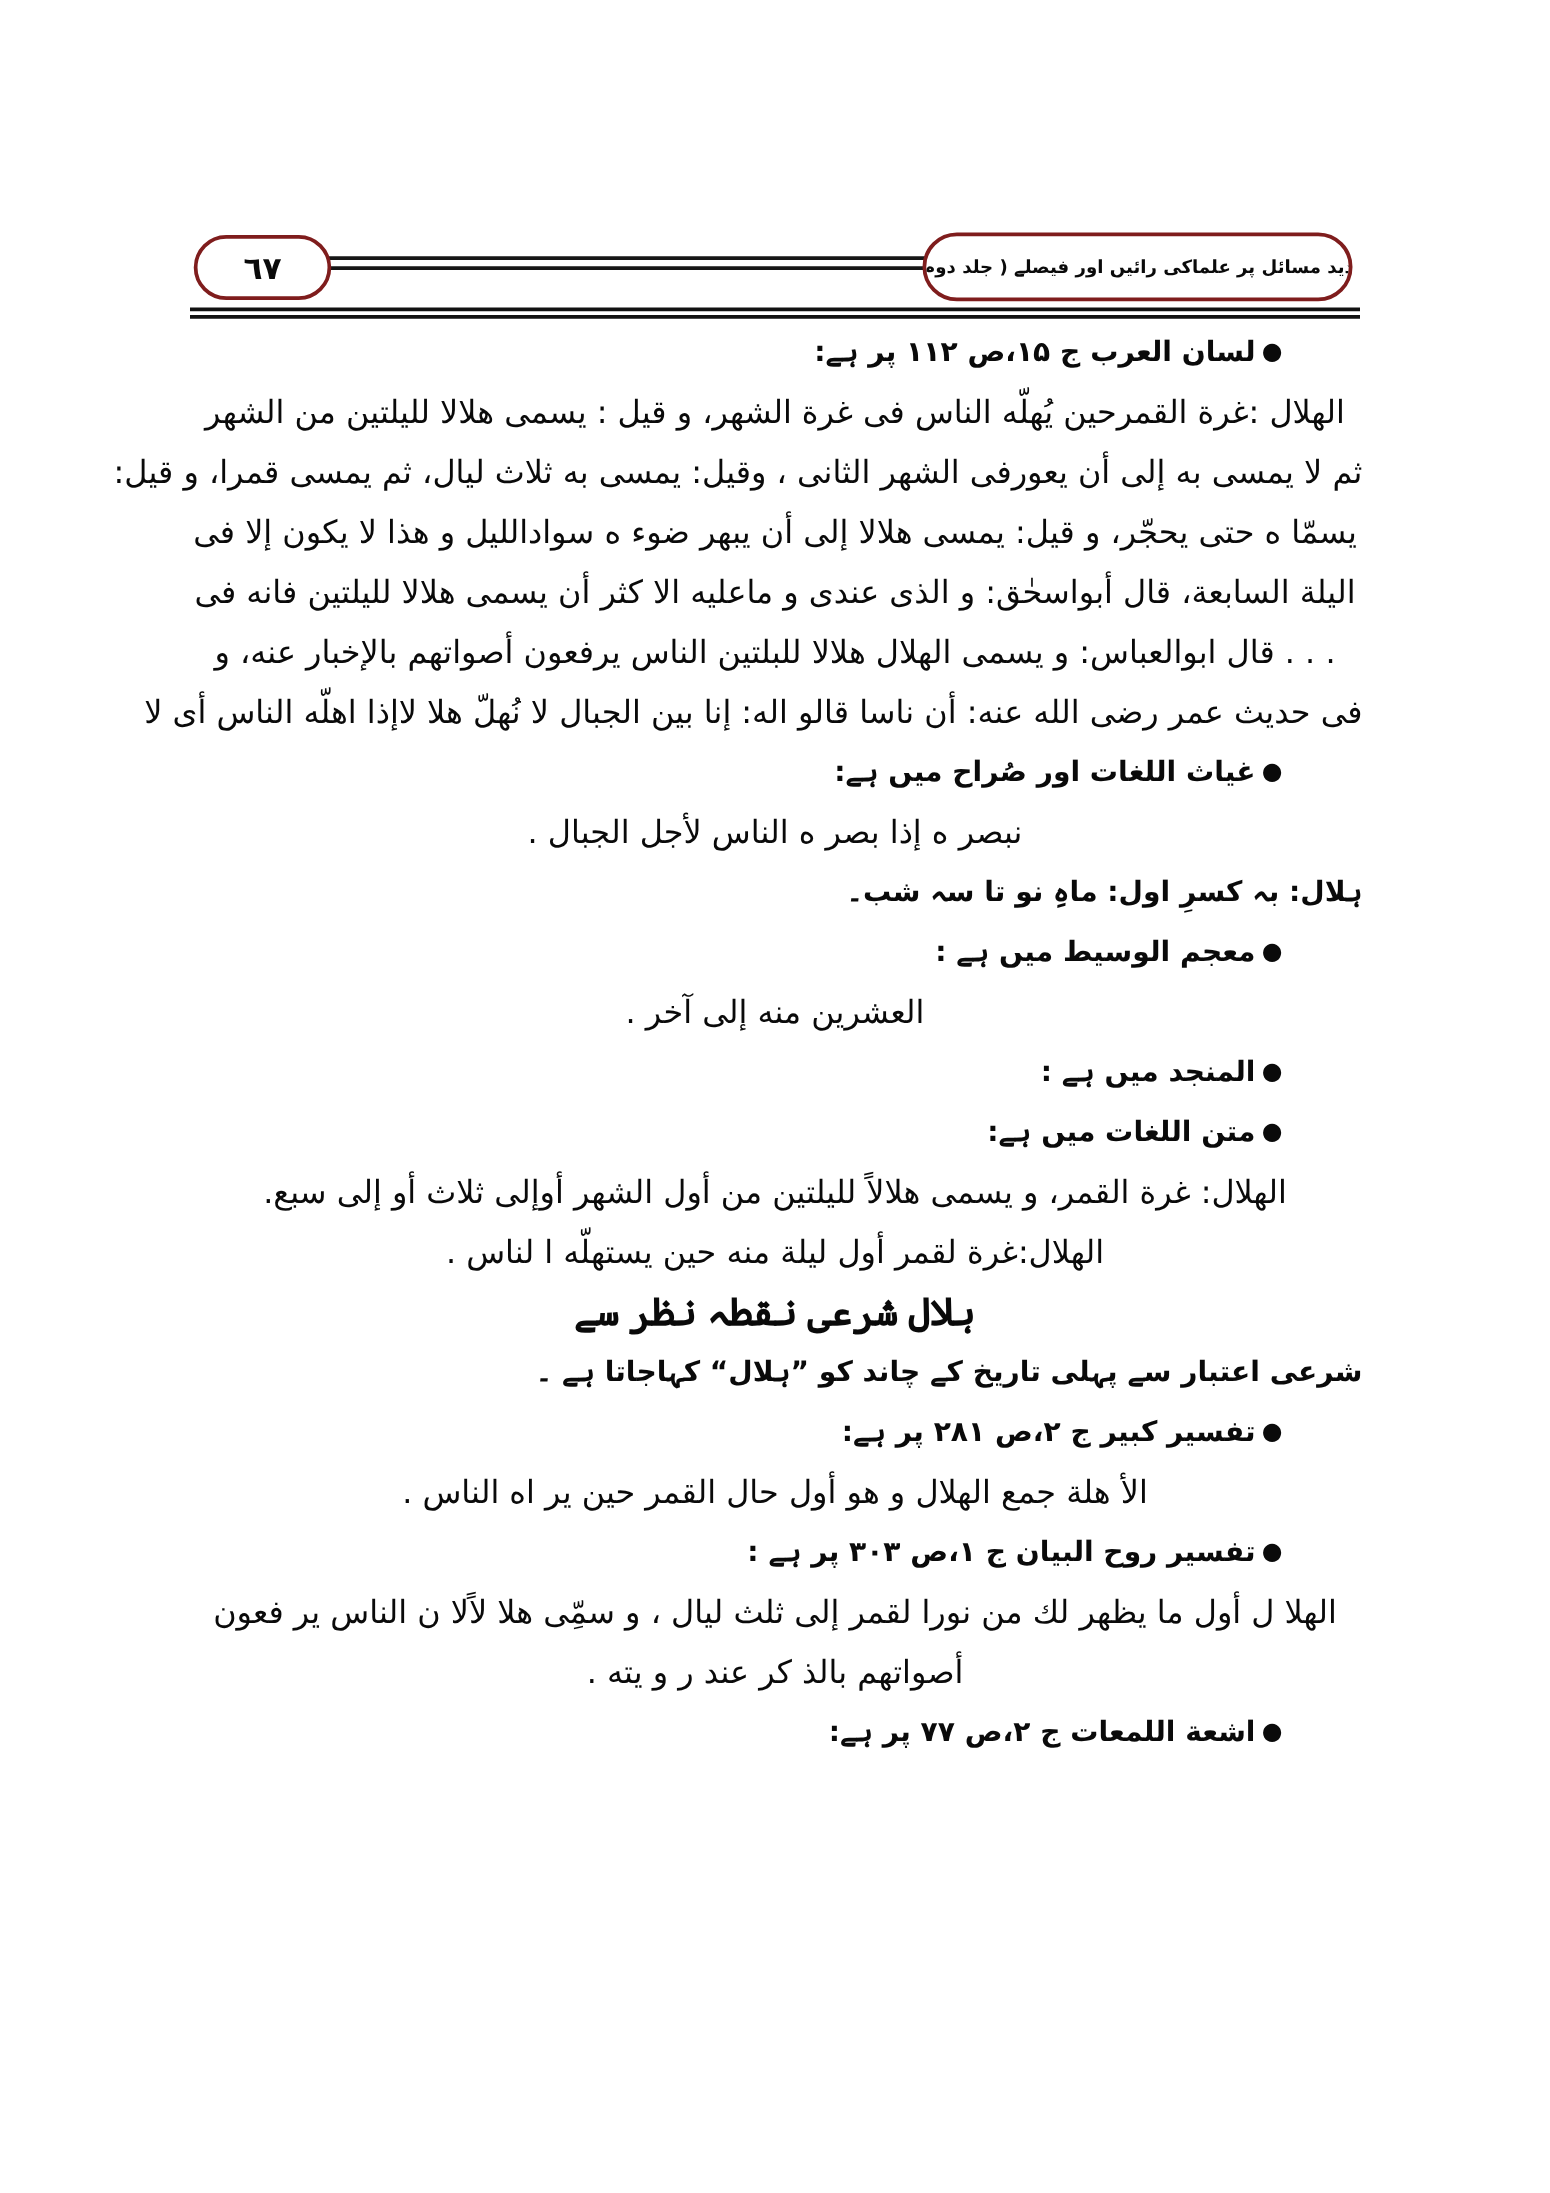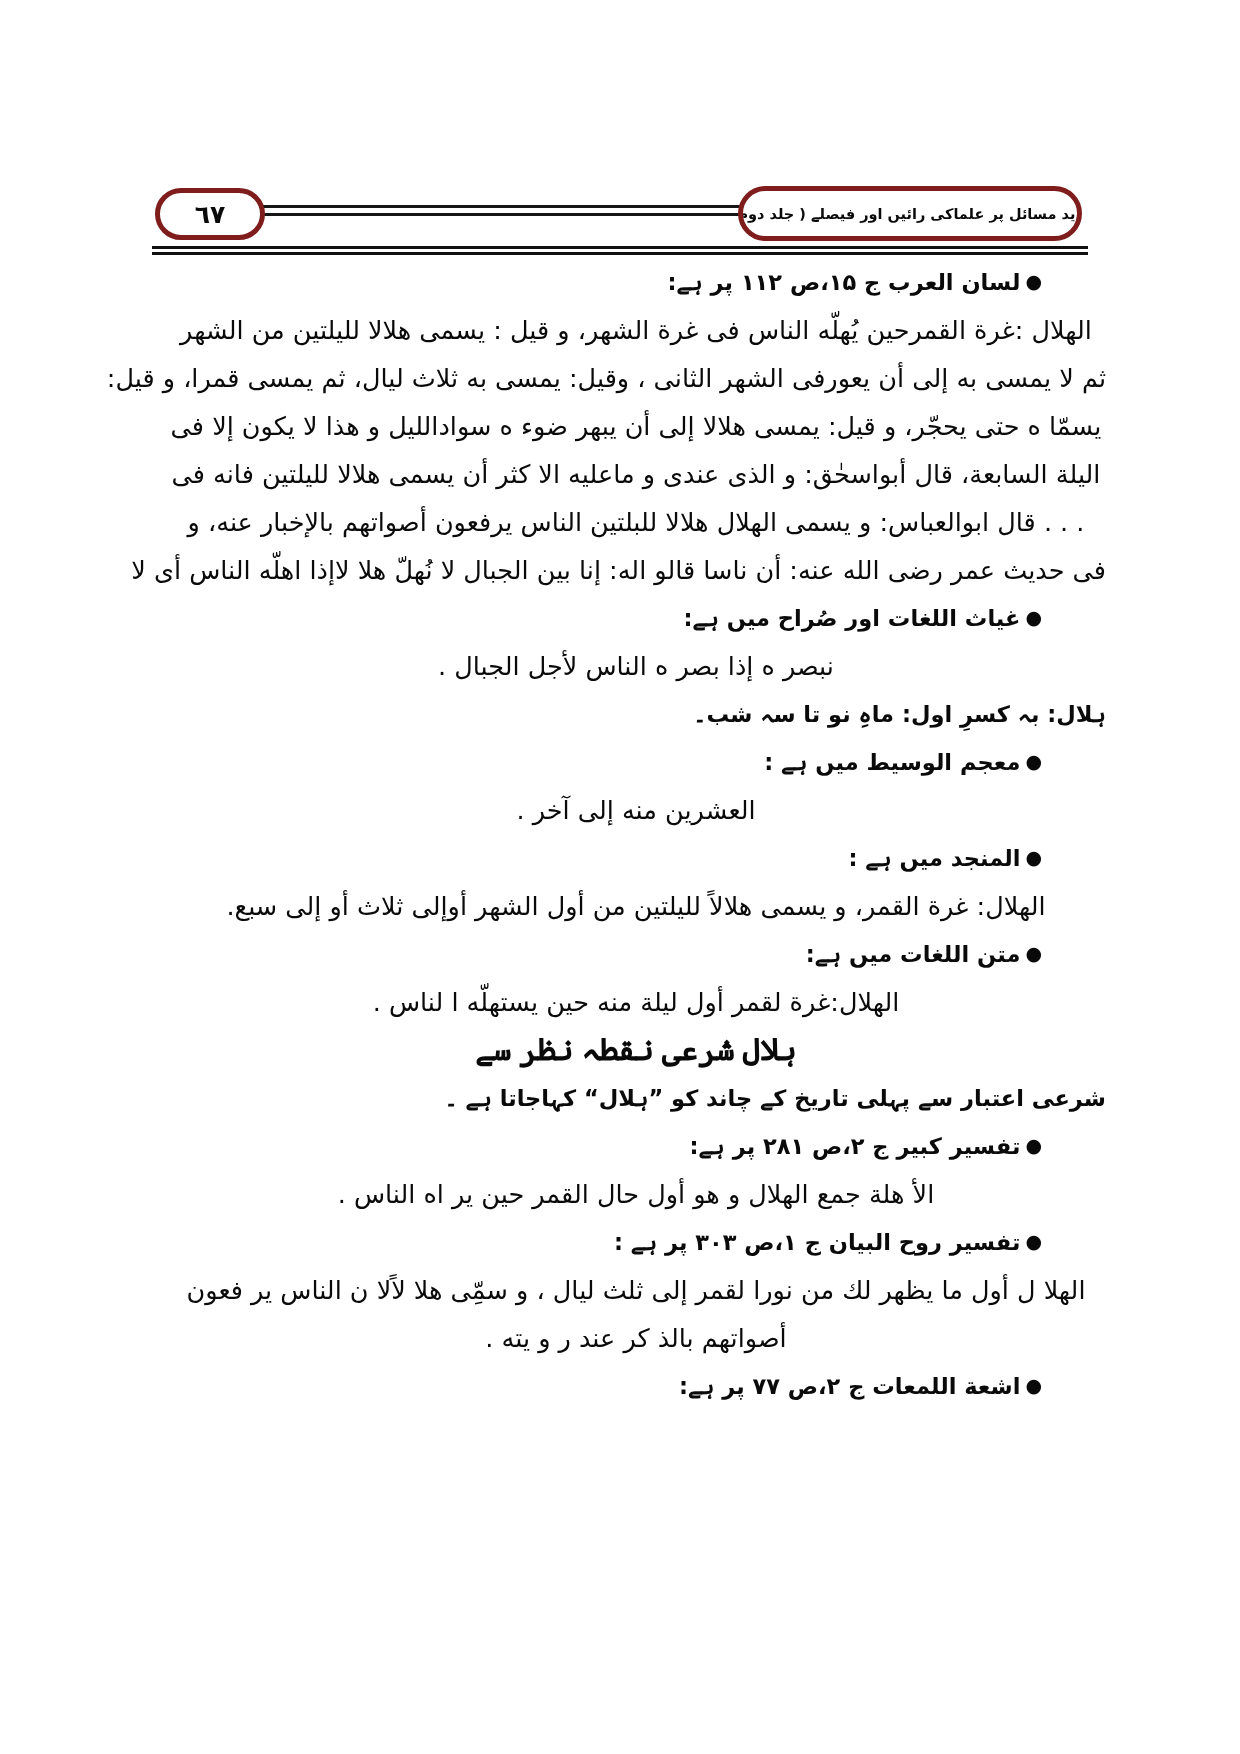--- a/index.html
+++ b/index.html
@@ -9,21 +9,21 @@
     margin:0 auto;
     background:#ffffff;
     font-family:"DejaVu Sans", sans-serif;
     color:#0a0a0a;
     direction:rtl;
     overflow:hidden;
   }
   
   .pill {
     position:absolute;
-    border:5px solid #7f1d1d;
+    border:3px solid #7f1d1d;
     border-radius:28px;
     background:#fff;
     display:flex; align-items:center; justify-content:center;
     box-sizing:border-box;
     z-index:2;
   }
   .pill-num {
     left:155px; top:188px; width:110px; height:52px;
     font-size:25px; font-weight:bold;
     font-family:"DejaVu Sans", sans-serif;
@@ -45,21 +45,21 @@
   .double-rule {
     position:absolute;
     left:152px; top:246px; width:936px; height:9px;
     border-top:3px solid #111;
     border-bottom:3px solid #111;
     box-sizing:border-box;
   }
   
   .content {
     position:absolute;
-    top:258px; right:134px; width:940px;
+    top:258px; right:150px; width:940px;
     direction:rtl;
     text-align:right;
   }
   .line { height:48px; line-height:48px; white-space:nowrap; }
   .arabic { font-size:25.5px;text-align:center; }
   .ref { font-size:22.5px; font-weight:700; padding-right:64px; }
   .ref .bullet { display:inline-block; font-size:19px; margin-left:5px; transform:translateY(-2px); }
   .urdu { font-size:22.5px; font-weight:600; }
   .heading { text-align:center; font-size:31px; font-weight:800; height:48px; line-height:48px;font-family:Liberation Serif, serif; }
 </style>
@@ -91,23 +91,23 @@
     <div class="line arabic">فى حديث عمر رضى الله عنه: أن ناسا قالو اله: إنا بين الجبال لا نُهلّ هلا لاإذا اهلّه الناس أى لا</div>
     <div class="line ref"><span class="bullet">●</span><span>غیاث اللغات اور صُراح میں ہے:</span></div>
 
     <div class="line arabic">نبصر ه إذا بصر ه الناس لأجل الجبال .</div>
     <div class="line urdu">ہلال: بہ کسرِ اول: ماہِ نو تا سہ شب۔</div>
 
     <div class="line ref"><span class="bullet">●</span><span>معجم الوسیط میں ہے :</span></div>
     <div class="line arabic">العشرين منه إلى آخر .</div>
 
     <div class="line ref"><span class="bullet">●</span><span>المنجد میں ہے :</span></div>
+    <div class="line ref"><span class="bullet">●</span><span>متن اللغات میں ہے:</span></div>
+
     <div class="line arabic">الهلال: غرة القمر، و يسمى هلالاً لليلتين من أول الشهر أوإلى ثلاث أو إلى سبع.</div>
-
-    <div class="line ref"><span class="bullet">●</span><span>متن اللغات میں ہے:</span></div>
     <div class="line arabic">الهلال:غرة لقمر أول ليلة منه حين يستهلّه ا لناس .</div>
 
     <div class="heading">ہلال شرعی نقطہ نظر سے</div>
     <div class="line urdu">شرعی اعتبار سے پہلی تاریخ کے چاند کو ”ہلال“ کہاجاتا ہے ۔</div>
 
     <div class="line ref"><span class="bullet">●</span><span>تفسیر کبیر ج ۲،ص ۲۸۱ پر ہے:</span></div>
     <div class="line arabic">الأ هلة جمع الهلال و هو أول حال القمر حين ير اه الناس .</div>
 
     <div class="line ref"><span class="bullet">●</span><span>تفسیر روح البیان ج ۱،ص ۳۰۳ پر ہے :</span></div>
     <div class="line arabic">الهلا ل أول ما يظهر لك من نورا لقمر إلى ثلث ليال ، و سمِّى هلا لاًلا ن الناس ير فعون</div>

